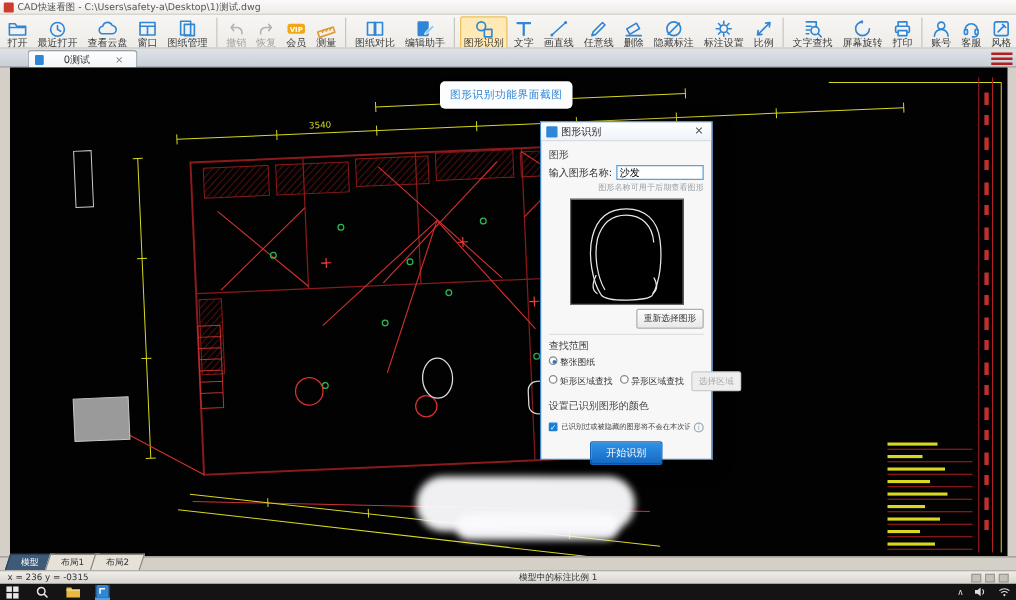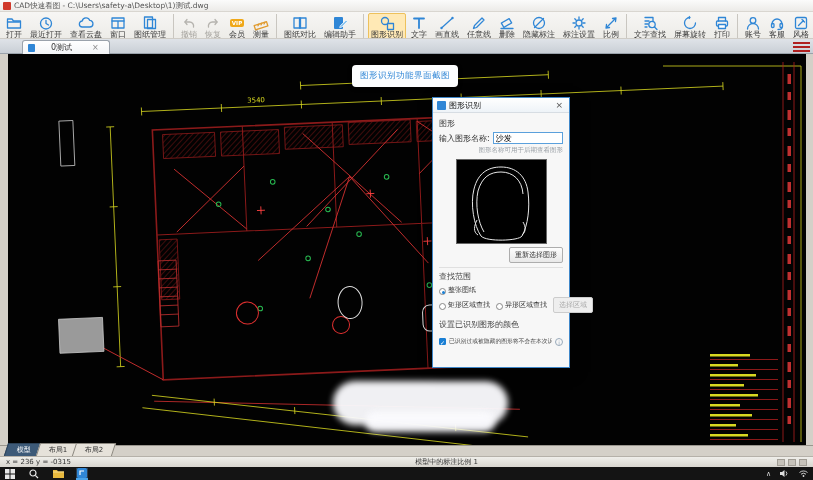--- a/index.html
+++ b/index.html
@@ -76,21 +76,21 @@
     border:1px solid #5aa0dc; background:#fff; outline:none; min-width:0;
     font-family:"DejaVu Sans","Liberation Sans",sans-serif;}
   .helper { font-size:6.5px; color:#9aa0a6; text-align:right; margin-top:2px; white-space:nowrap; overflow:hidden;}
   .preview { margin:4px auto 0 auto; width:91px; height:85px; background:#000; border:1px solid #666;}
   .reselect-row { text-align:right; margin-top:3px;}
   .btn { display:inline-block; font-size:7px; color:#333; background:linear-gradient(#fdfdfd,#e8e8e8);
     border:1px solid #adadad; border-radius:2px; padding:2px 5px;}
   .btn.disabled { color:#aaa; background:#eee; border-color:#ccc;}
   .dlg hr { border:none; border-top:1px solid #e0e0e0; margin:4px 0 3px 0;}
   .radio-row { display:flex; align-items:center; gap:6px; margin-top:2px; white-space:nowrap;}
-  .radio { display:inline-flex; align-items:flex-end; gap:2px; font-size:7px; color:#333;}
+  .radio { display:inline-flex; align-items:flex-start; gap:2px; font-size:7px; color:#333;}
   .radio .dot { width:7px; height:7px; border:1px solid #888; border-radius:50%; background:#fff; position:relative; flex:none;}
   .radio.checked .dot::after { content:""; position:absolute; left:1.5px; top:1.5px; width:3px; height:3px;
     border-radius:50%; background:#1a7fd4;}
   .color-row { display:flex; align-items:center; gap:4px; margin-top:4px;}
   .swatch { width:30px; height:11px; background:#ffff00; border:1px solid #999;}
   .color-btn { display:inline-flex; align-items:center; gap:2px; margin-left:auto;}
   .wheel { width:8px; height:8px; border-radius:50%; flex:none;
     background:conic-gradient(#e33,#ec2,#3c3,#2cc,#33e,#c3c,#e33);}
   .chk-row { display:flex; align-items:center; gap:3px; margin-top:7px; white-space:nowrap;}
   .chk { width:7px; height:7px; background:#1a7fd4; border:1px solid #1a7fd4; border-radius:1px;
@@ -534,20 +534,23 @@
     </div>
 
     <div class="grp-label" style="margin-top:6px;">设置已识别图形的颜色</div>
 
     <div class="chk-row">
       <span class="chk">✓</span>
       <span class="chk-txt">已识别过或被隐藏的图形将不会在本次识别中被统计</span>
       <span class="info-i">i</span>
     </div>
 
+    <div class="start-row">
+      <span class="primary-btn">开始识别</span>
+    </div>
   </div>
 </div>
 
 <div class="ltabs" id="ltabs">
     <span class="ltab active"><span>模型</span></span>
     <span class="ltab"><span>布局1</span></span>
     <span class="ltab"><span>布局2</span></span>
   </div>
 
 <div class="statusbar">

